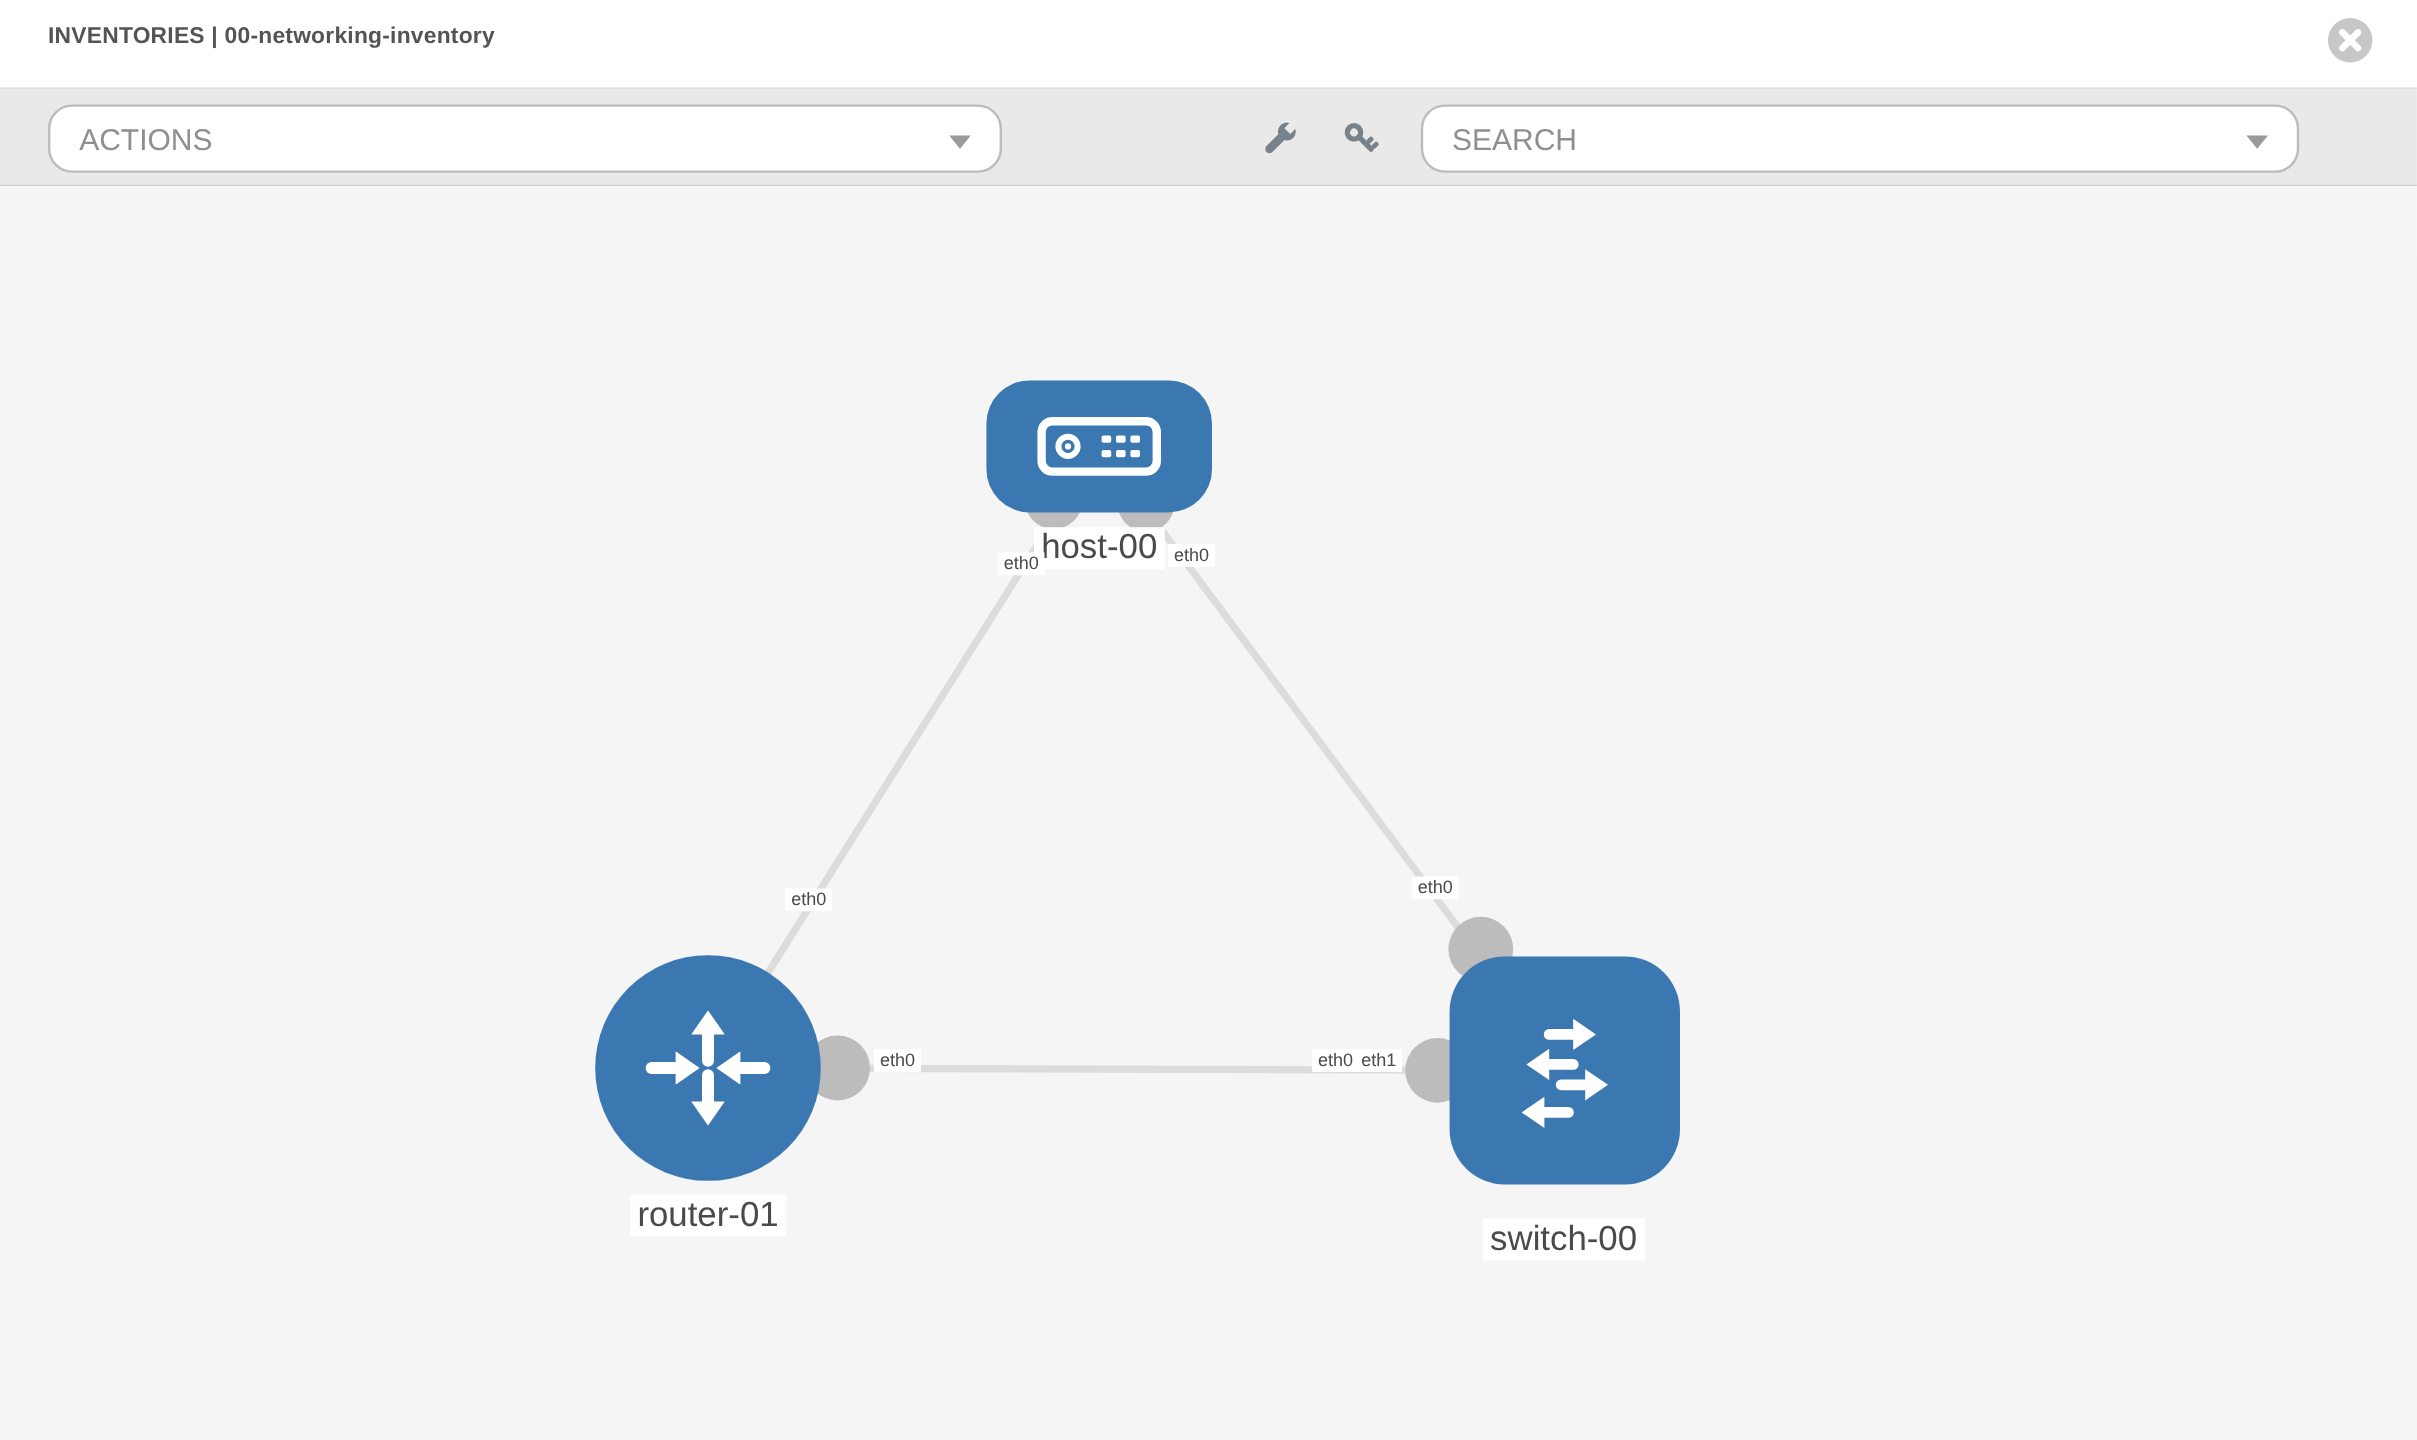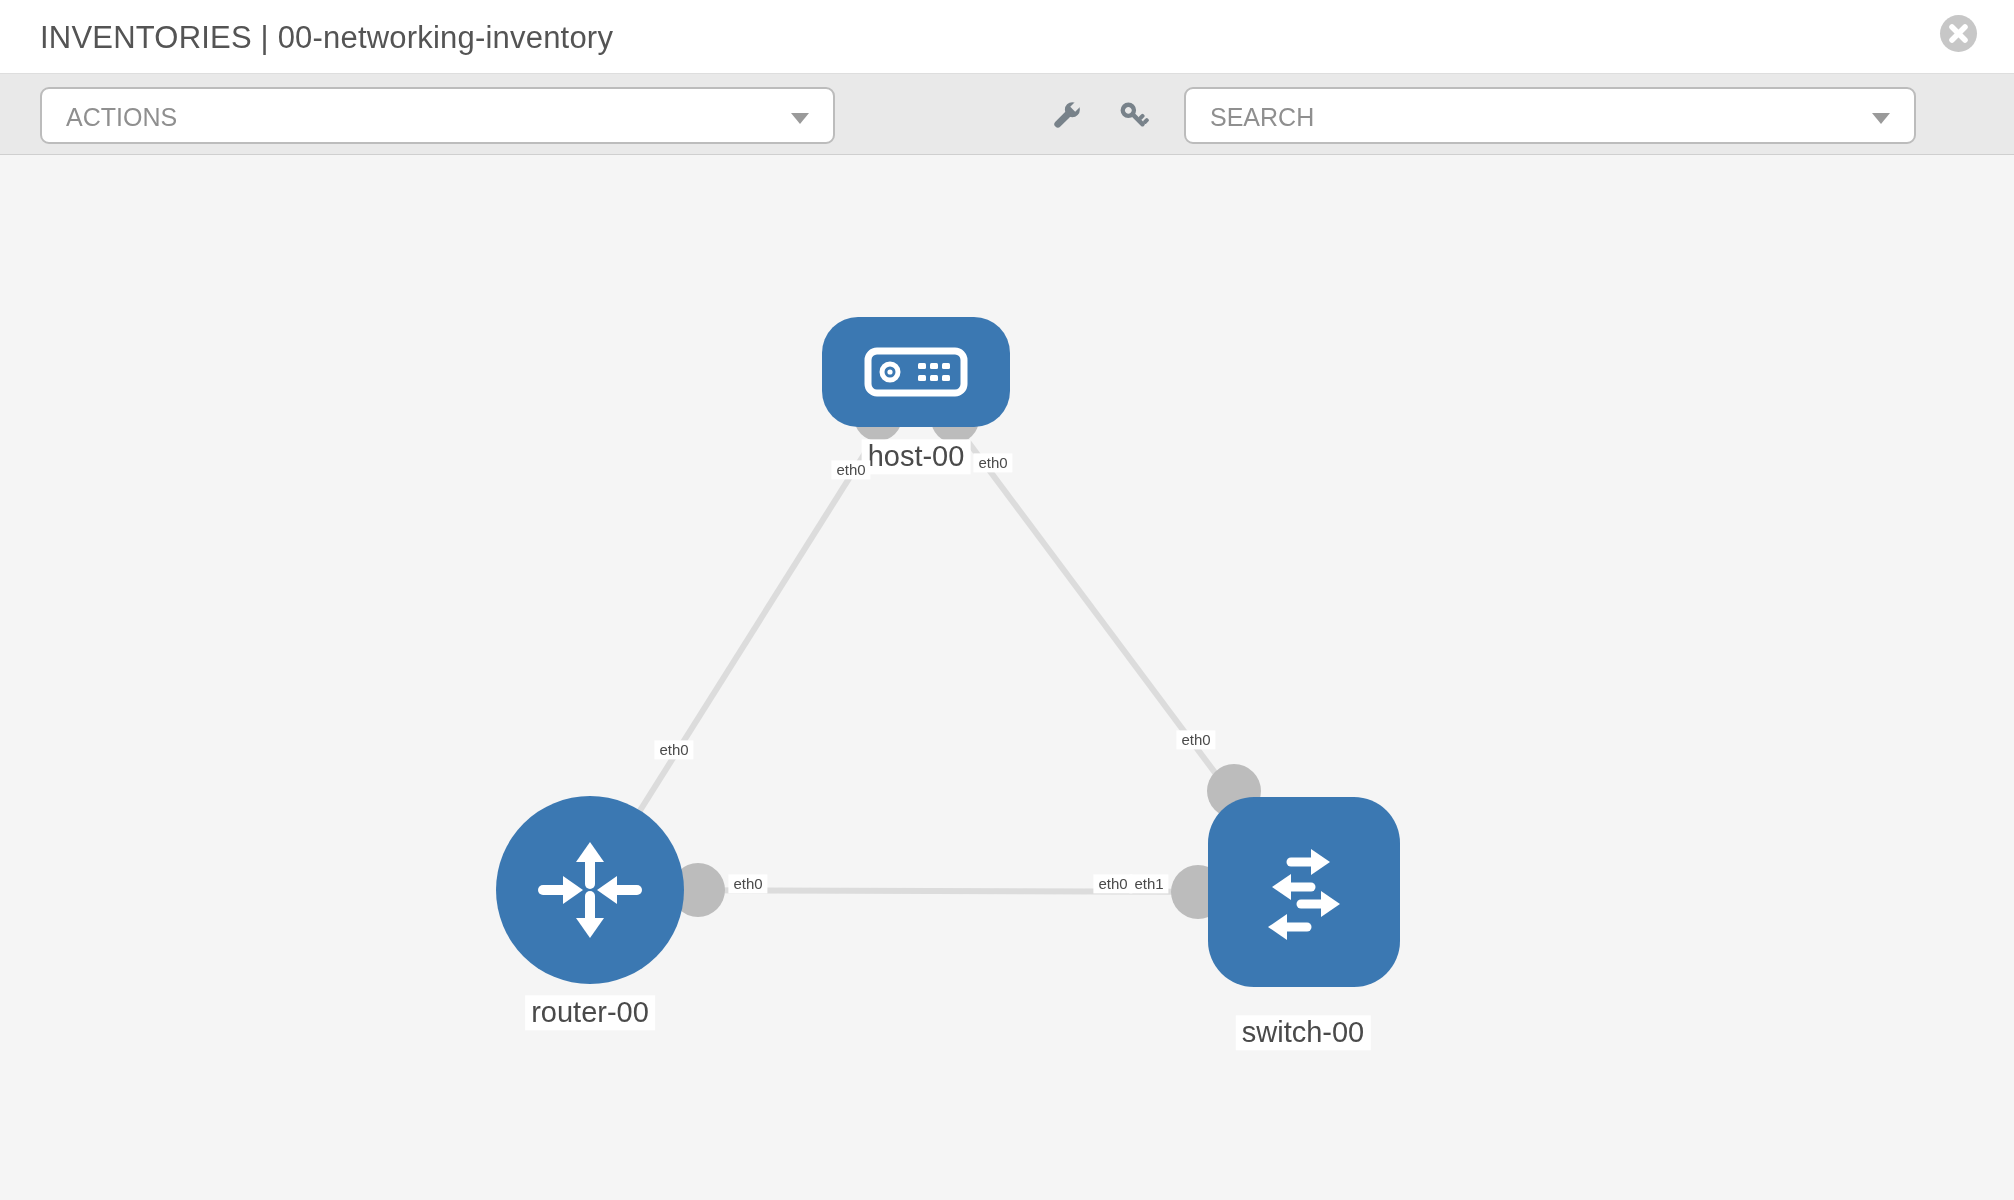--- a/index.html
+++ b/index.html
@@ -1,30 +1,30 @@
 <!DOCTYPE html>
 <html lang="en"><head>
 <meta charset="utf-8">
 <style>
   * { margin:0; padding:0; box-sizing:border-box; }
   html,body { width:2014px; height:1200px; overflow:hidden;
               font-family:"Liberation Sans", sans-serif; background:#fff; }
 
   
   .header { position:absolute; left:0; top:0; width:2014px; height:73px; background:#ffffff; }
-  .page-title { position:absolute; left:40px; top:20px; font-size:31px; font-weight:400; color:#545454; letter-spacing:0.2px; }
+  .page-title { position:absolute; left:40px; top:20px; font-size:19px; font-weight:700; color:#545454; letter-spacing:0.2px; }
   .close-btn { position:absolute; left:1940px; top:15px; width:37px; height:37px; border-radius:50%;
                background:#c7c7c7; cursor:pointer; }
   .close-btn svg { position:absolute; left:8px; top:8px; }
 
   
   .toolbar { position:absolute; left:0; top:73px; width:2014px; height:82px; background:#e9e9e9;
              border-top:1px solid #dedede; border-bottom:1px solid #cfcfcf; }
   .select-box { position:absolute; top:13px; height:57px; background:#ffffff; border:2px solid #bcbcbc;
-                border-radius:9px; cursor:pointer; }
+                border-radius:20px; cursor:pointer; }
   .select-box .sel-label { position:absolute; left:24px; top:14px; font-size:25px; color:#8f8f8f; }
   .chevron { position:absolute; right:24px; top:24px; width:0; height:0;
              border-left:9px solid transparent; border-right:9px solid transparent;
              border-top:11px solid #9a9a9a; }
   .actions-select { left:40px; width:795px; }
   .search-select { left:1184px; width:732px; }
   .tool-icon { position:absolute; top:24px; width:36px; height:36px; cursor:pointer; }
   .wrench-btn { left:1048px; }
   .key-btn { left:1116px; }
 
@@ -145,21 +145,21 @@
         <polygon points="23,50 42,37 42,63" stroke="none"></polygon>
         <line x1="52" y1="67" x2="76" y2="67"></line>
         <polygon points="91,67 72,54 72,80" stroke="none"></polygon>
         <line x1="58" y1="90" x2="34" y2="90"></line>
         <polygon points="19,90 38,77 38,103" stroke="none"></polygon>
       </g>
     </svg>
   </div>
 
   <div class="chip node-chip" style="left:916px; top:302px;">host-00</div>
-  <div class="chip node-chip" style="left:590px; top:858px;">router-00</div>
+  <div class="chip node-chip" style="left:590px; top:858px;">router-01</div>
   <div class="chip node-chip" style="left:1303px; top:878px;">switch-00</div>
 
   <div class="chip port-chip" style="left:851px;  top:315px;">eth0</div>
   <div class="chip port-chip" style="left:993px;  top:308px;">eth0</div>
   <div class="chip port-chip" style="left:674px;  top:595px;">eth0</div>
   <div class="chip port-chip" style="left:748px;  top:729px;">eth0</div>
   <div class="chip port-chip" style="left:1196px; top:585px;">eth0</div>
   <div class="chip port-chip back" style="left:1113px; top:729px;">eth0</div>
   <div class="chip port-chip front" style="left:1149px; top:729px;">eth1</div>
 

